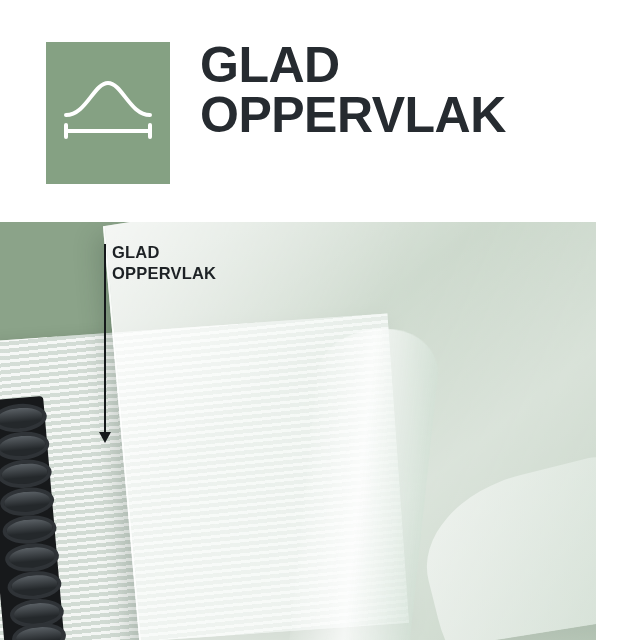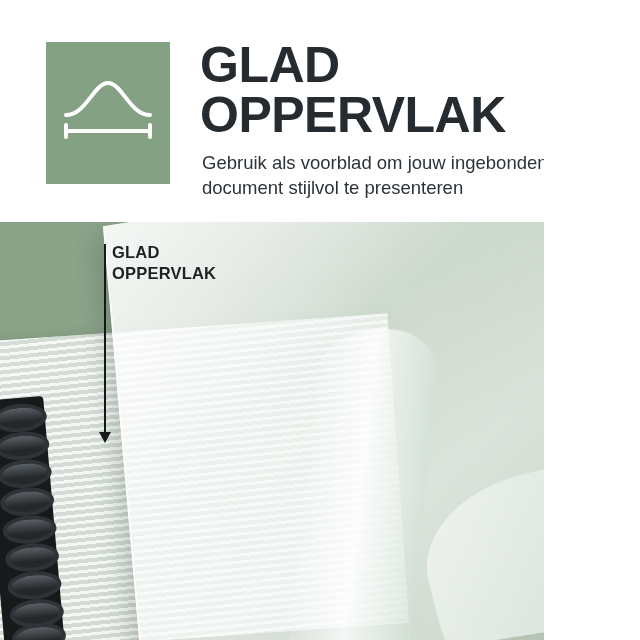--- a/index.html
+++ b/index.html
@@ -2,21 +2,21 @@
 <html><head>
 <meta charset="utf-8">
 <style>
   html, body {
     margin: 0;
     padding: 0;
     background: #ffffff;
   }
   .page {
     position: relative;
-    width: 544px;
+    width: 596px;
     height: 640px;
     overflow: hidden;
     background: #ffffff;
     font-family: "Liberation Sans", sans-serif;
   }
 
   
   .banner {
     position: absolute;
     left: 0;
@@ -206,24 +206,20 @@
           <line x1="90" y1="50" x2="90" y2="62" stroke="#ffffff" stroke-width="4" stroke-linecap="round"></line>
         </svg>
       </span>
     </div>
 
     <div class="headline">
       <span class="l1">GLAD</span>
       <span class="l2">OPPERVLAK</span>
     </div>
 
-    <div class="subhead">
-      <span>Gebruik als voorblad om jouw ingebonden</span>
-      <span>document stijlvol te presenteren</span>
-    </div>
   </div>
 
   <div class="photo">
 
     <div class="stack">
       <div class="lines"></div>
     </div>
 
     <div class="cover">
       <div class="sheen"></div>

